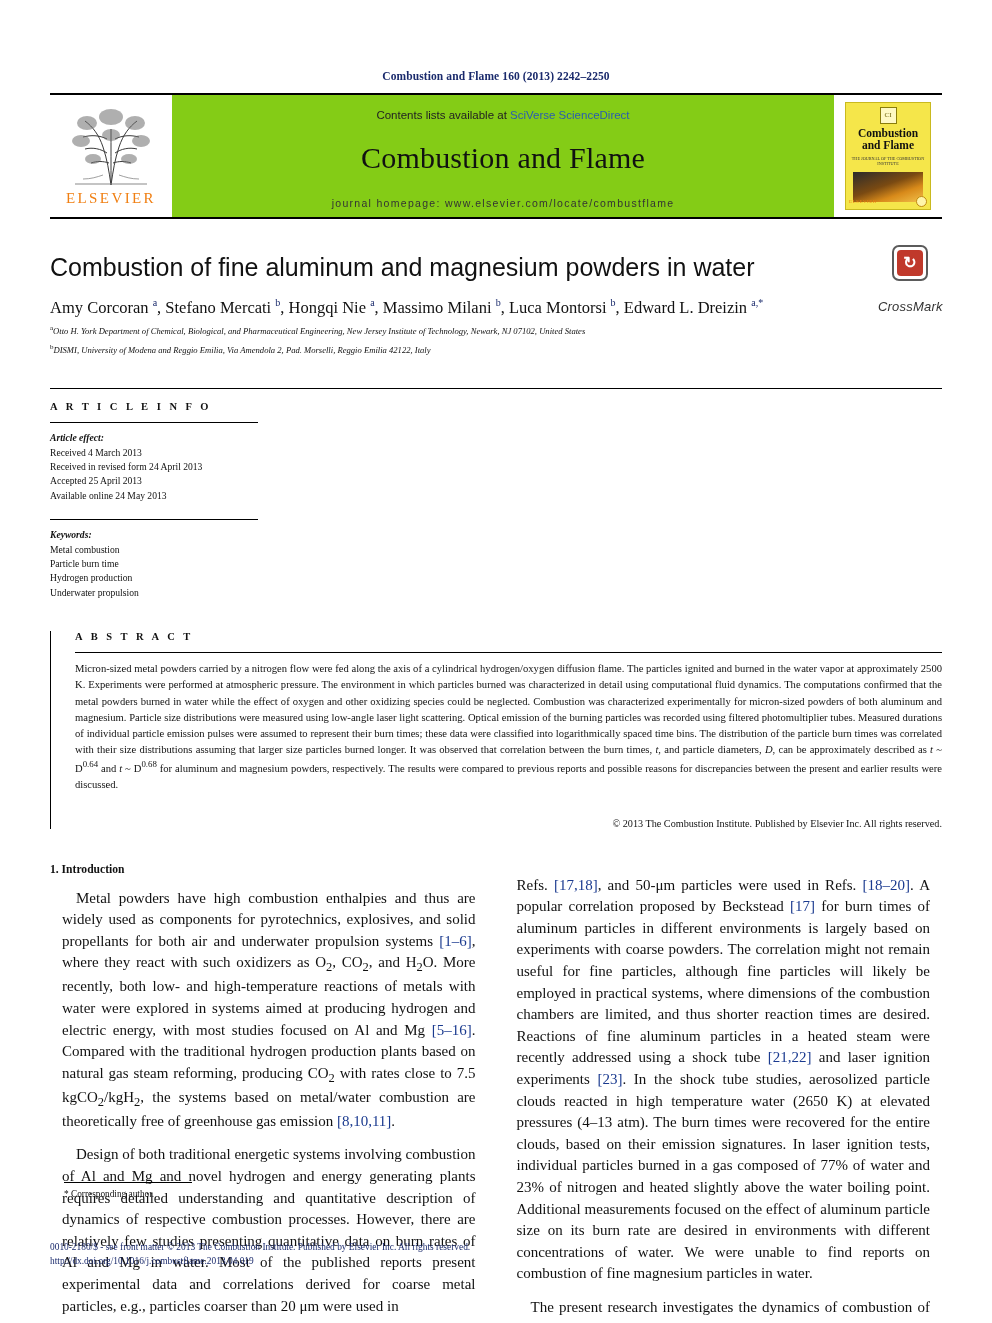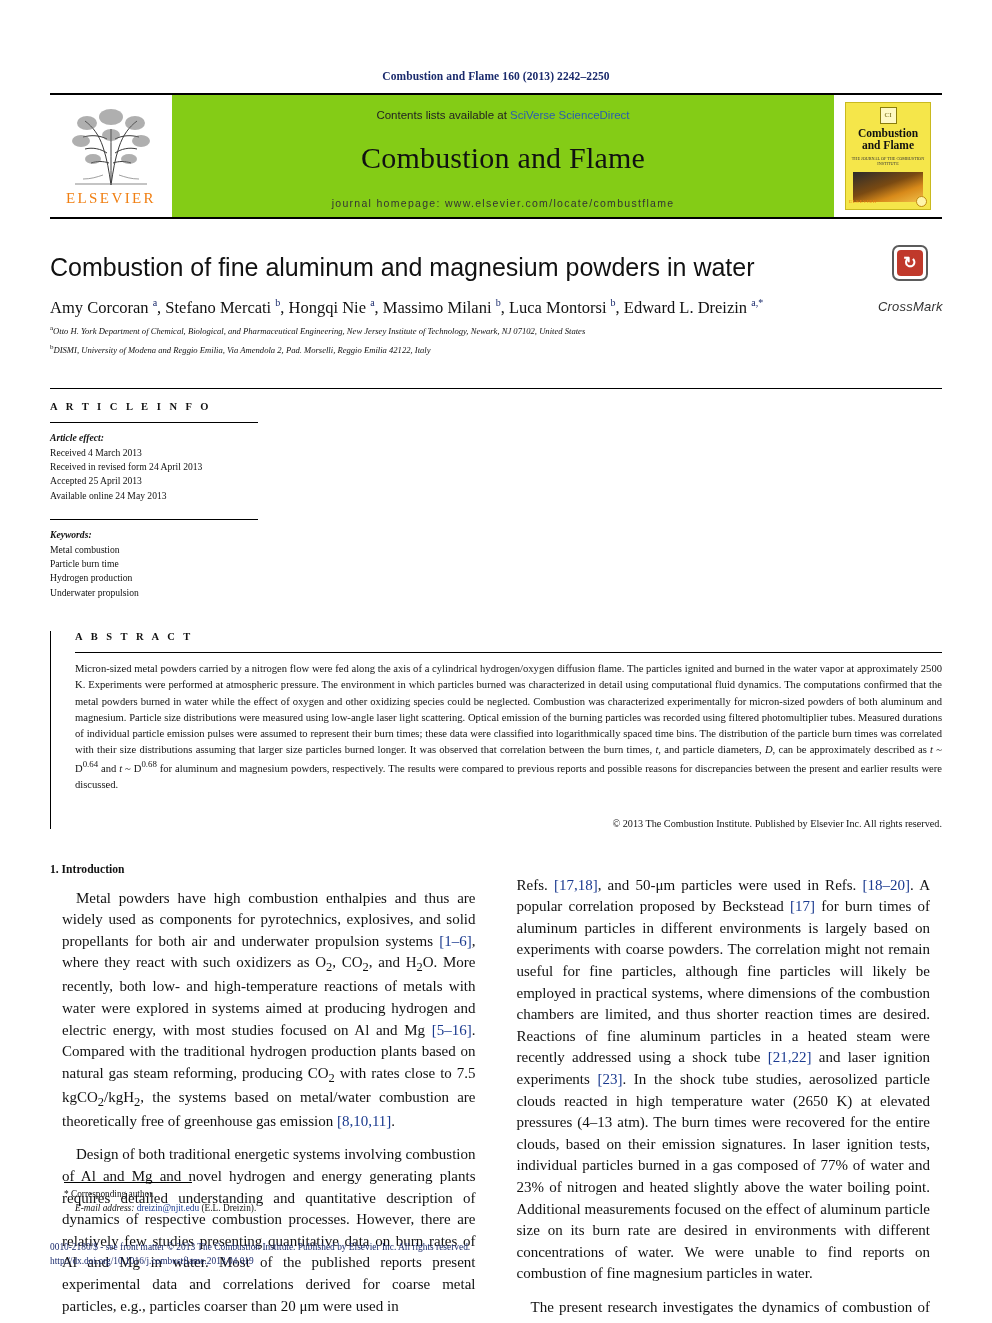--- a/index.html
+++ b/index.html
@@ -485,25 +485,20 @@
       <p class="para">The present research investigates the dynamics of combustion of aluminum and magnesium powders in high temperature water environment (around 2500 K), generated by a H<sub>2</sub>/O<sub>2</sub> flame, at atmospheric pressure.</p>
     </div>
   </div>
 
   <div class="footnote">
     <div class="fn-rule"></div>
     <div class="fn-text">
       <span>*</span>
       <span>Corresponding author.</span>
     </div>
-    <div class="fn-text fn-indent">
-      <span class="em">E-mail address:</span>
-      <span class="mail">dreizin@njit.edu</span>
-      <span>(E.L. Dreizin).</span>
-    </div>
   </div>
 
   <div class="bottom-matter">
     <div class="issn-line">0010-2180/$ - see front matter © 2013 The Combustion Institute. Published by Elsevier Inc. All rights reserved.</div>
     <div class="doi-line">http://dx.doi.org/10.1016/j.combustflame.2013.04.019</div>
   </div>
 
 </div>
 
 </body></html>

